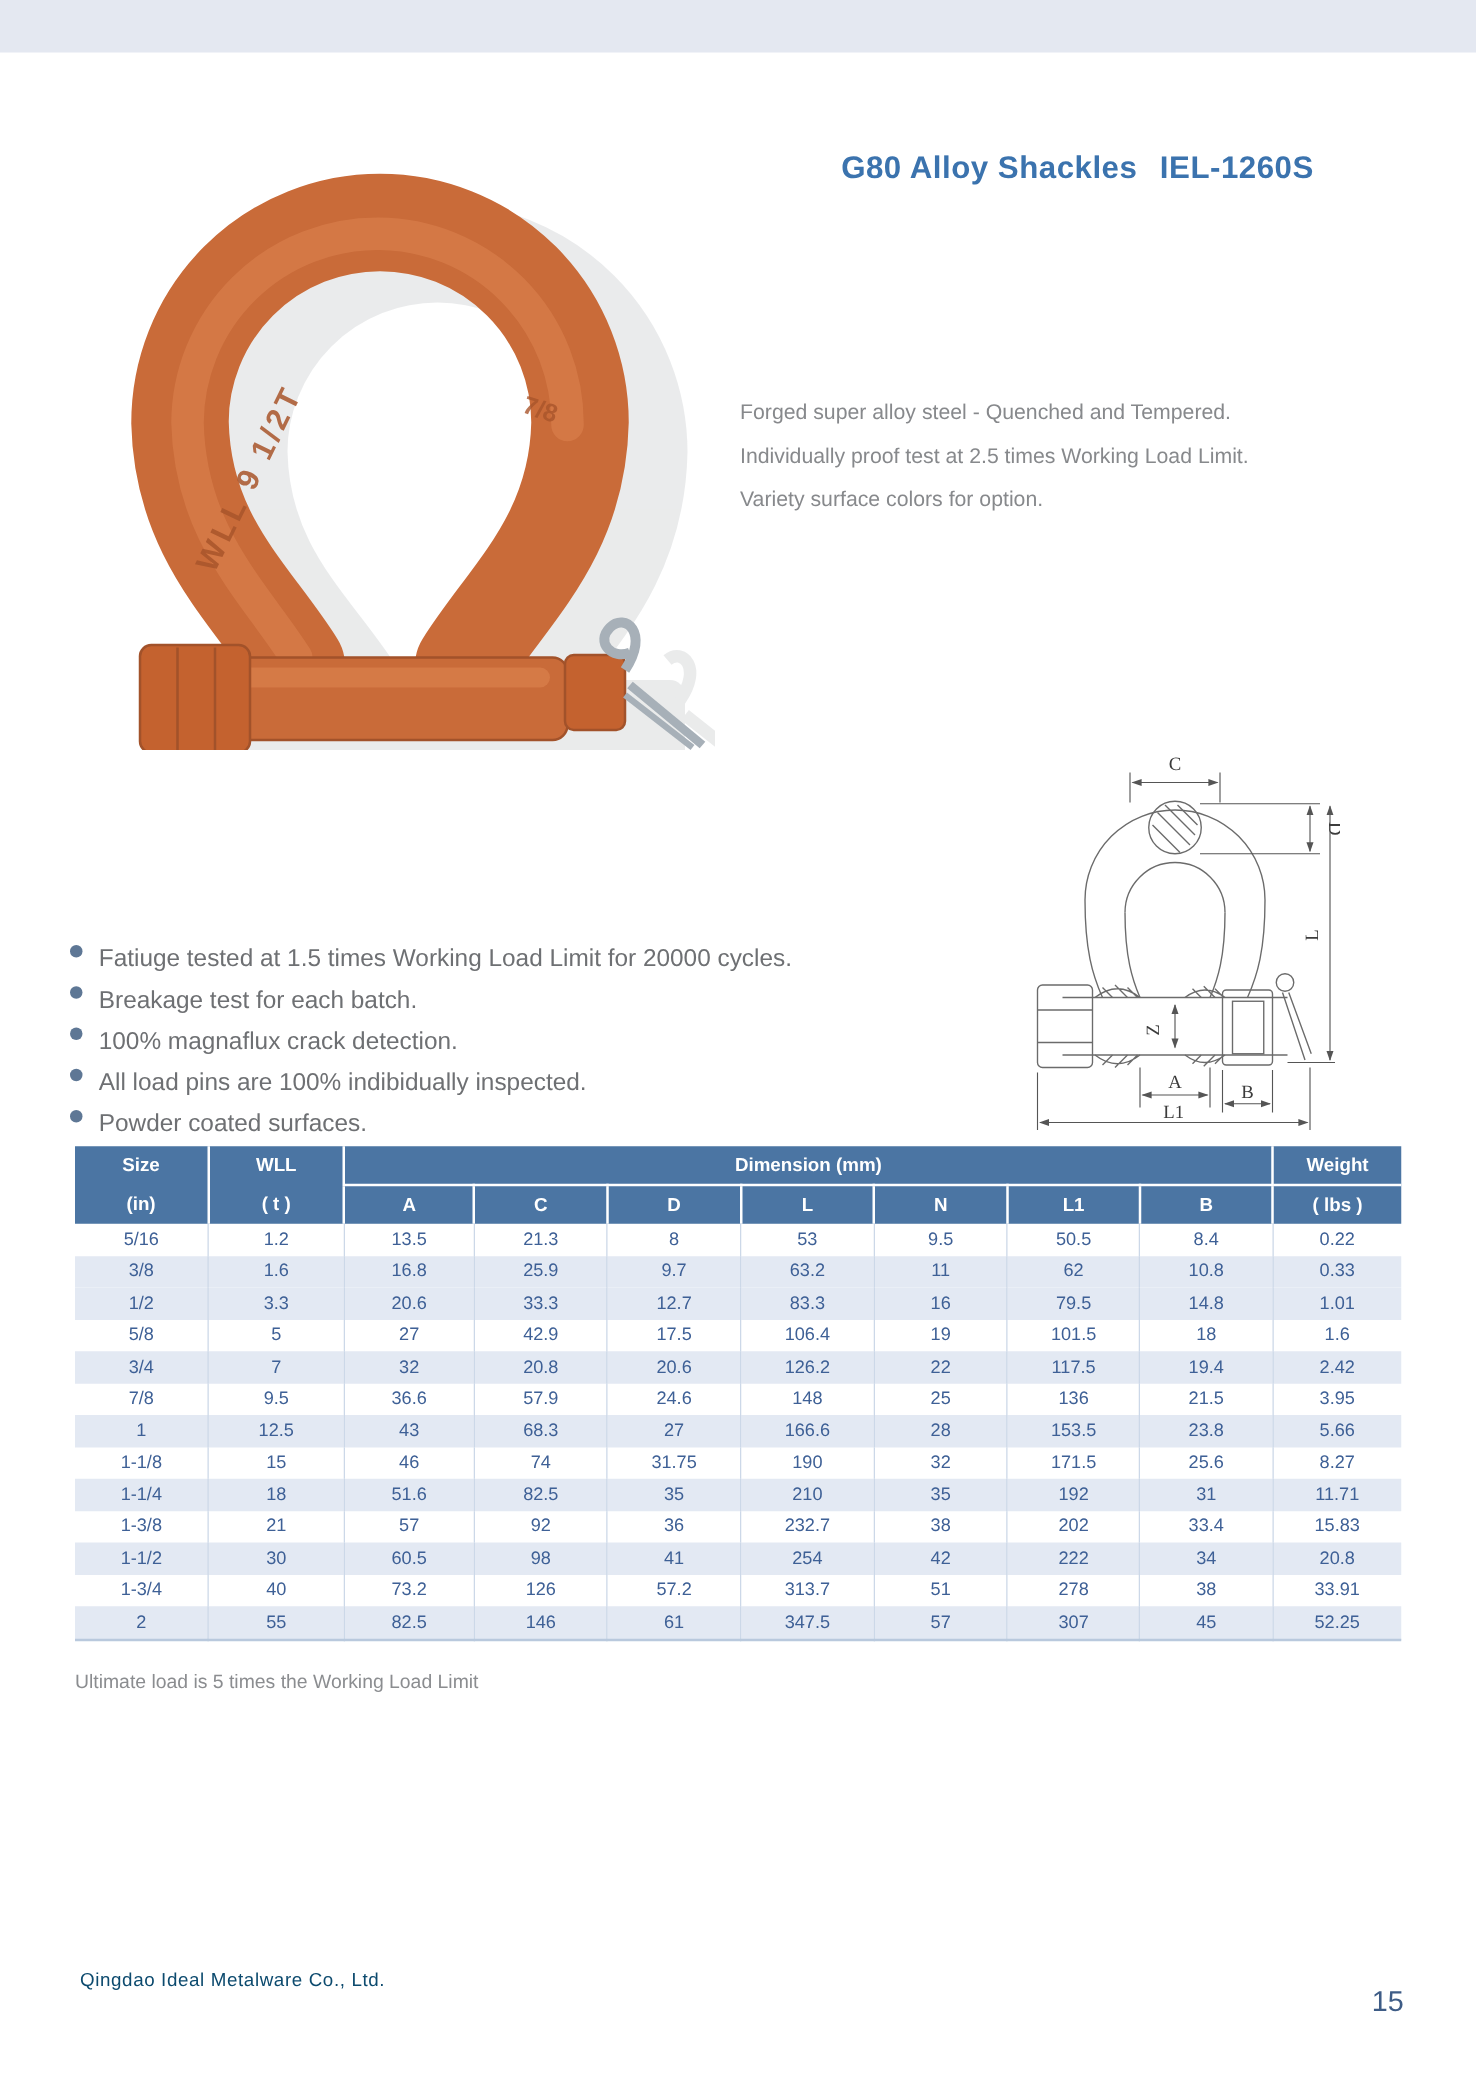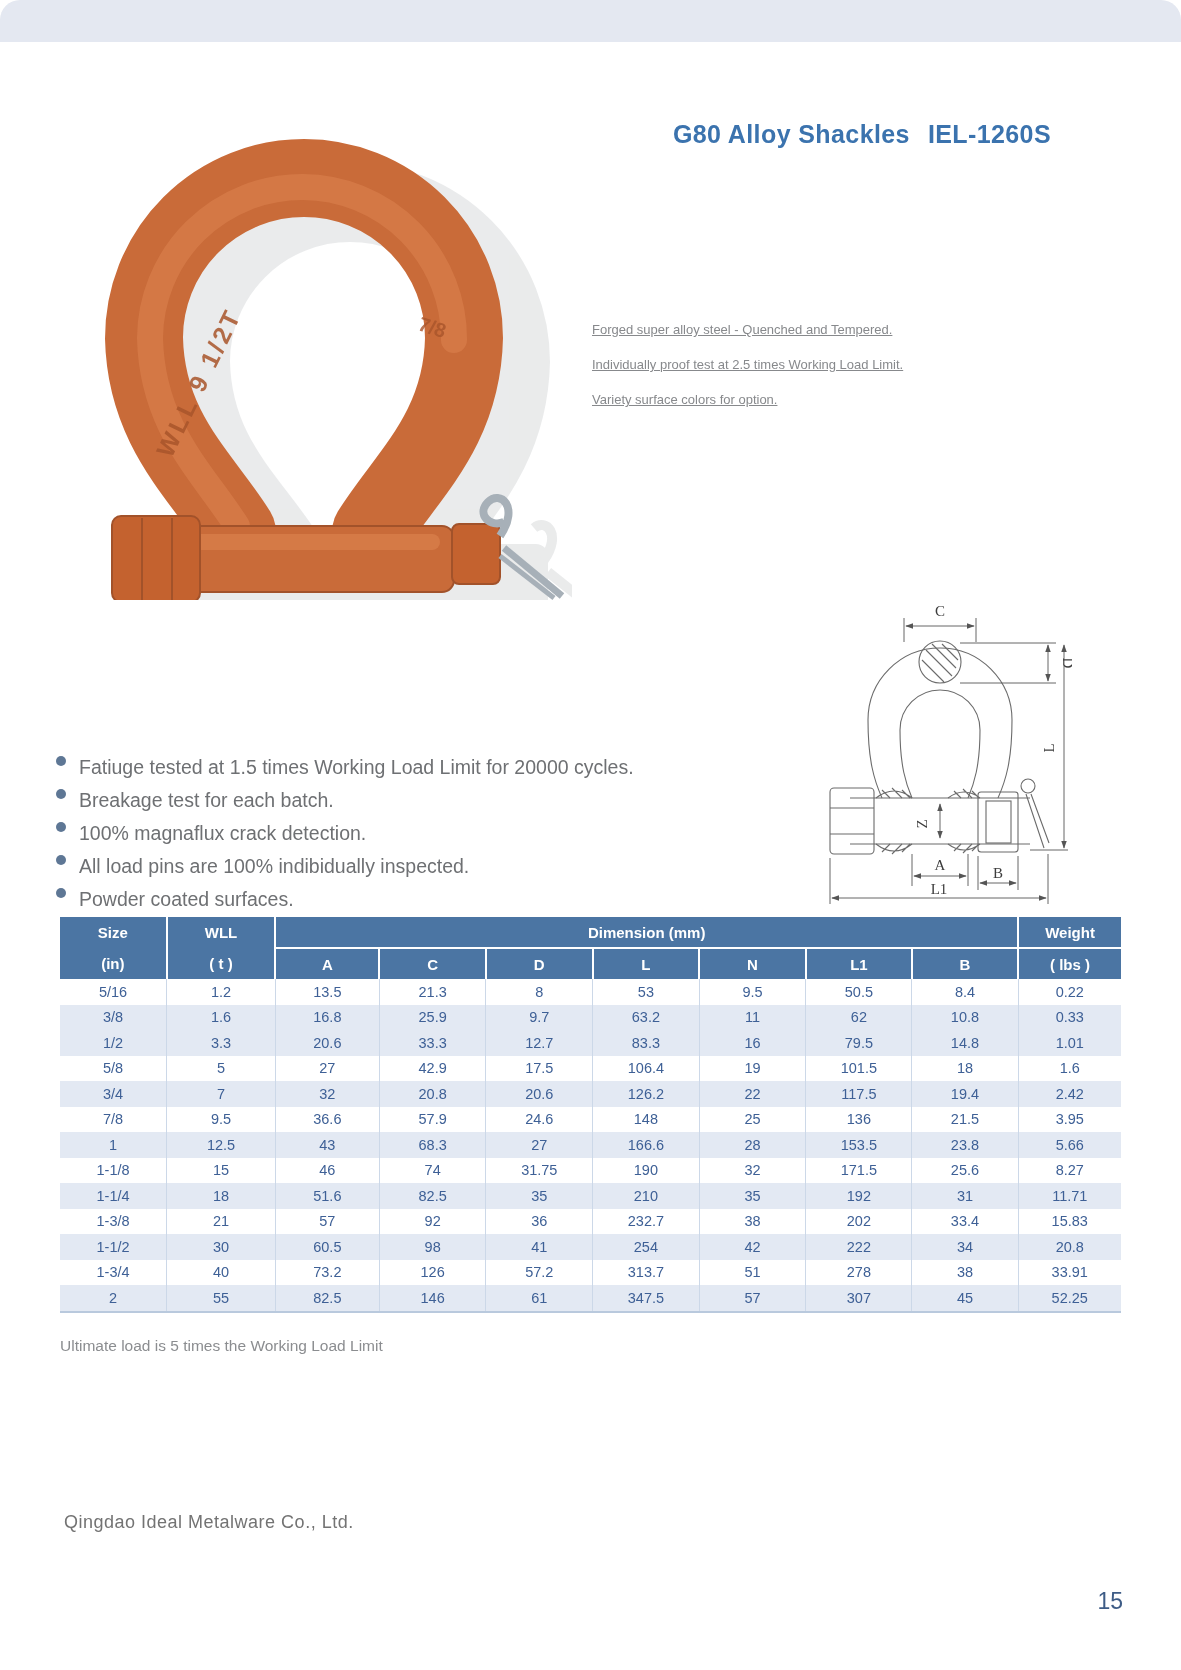--- a/index.html
+++ b/index.html
@@ -1,40 +1,40 @@
 <!DOCTYPE html>
 <html><head>
 <meta charset="utf-8">
 <style>
   html,body{margin:0;padding:0;background:#fff;}
   body{font-family:"Liberation Sans", sans-serif;}
-  #canvas{position:relative;width:1181px;height:1670px;background:#ffffff;overflow:hidden;margin:0 auto;border-radius:20px;}
+  #canvas{position:relative;width:1181px;height:1670px;background:#ffffff;overflow:hidden;margin:0 auto;}
   .topband{position:absolute;left:0;top:0;width:1181px;height:42px;background:#e4e8f1;}
   .title{position:absolute;top:120px;right:130px;font-size:25px;font-weight:bold;color:#3b73ae;letter-spacing:.4px;white-space:nowrap;}
   .title .model{margin-left:18px;}
   .photo{position:absolute;left:62px;top:128px;width:510px;height:472px;}
-  .desc{position:absolute;left:592px;top:312px;width:480px;font-size:13px;line-height:35px;color:#87898c;text-decoration:underline;}
+  .desc{position:absolute;left:592px;top:312px;width:480px;font-size:17px;line-height:35px;color:#87898c;}
   .diagram{position:absolute;left:820px;top:598px;width:252px;height:312px;}
   .features{position:absolute;left:56px;top:756px;list-style:none;margin:0;padding:0;}
   .features li{display:flex;align-items:flex-start;height:33px;font-size:19.5px;color:#6e7073;}
   .dot{width:10px;height:10px;border-radius:50%;background:#5e7795;margin-right:13px;flex:0 0 auto;}
   .spec{position:absolute;left:60px;top:917px;width:1061px;border-collapse:collapse;table-layout:fixed;}
   .spec th{background:#4b75a3;color:#ffffff;font-size:15px;font-weight:bold;height:30px;border:2px solid #ffffff;padding:0;text-align:center;margin-top:20px;}
   .spec thead tr:first-child th{border-top:none;}
   .spec thead tr:last-child th{border-bottom:none;}
   .spec th:first-child{border-left:none;}
   .spec th:last-child{border-right:none;}
   .spec th.merge-top{border-bottom:none;}
   .spec th.merge-bot{border-top:none;}
   .spec td{height:25.5px;padding:0;text-align:center;font-size:14.5px;color:#3e6096;border-right:1px solid #ccd8e8;}
   .spec td:last-child{border-right:none;}
   .spec tbody tr.stripe{background:#e3e9f3;}
   .spec tbody{border-bottom:2px solid #b9c9dd;}
   .note{position:absolute;left:60px;top:1337px;font-size:15.5px;color:#8b8d90;}
-  .footer-company{position:absolute;left:64px;top:1512px;font-size:18px;color:#737373;letter-spacing:.5px;}
+  .footer-company{position:absolute;left:64px;top:1576px;font-size:15px;color:#0c4a6e;letter-spacing:.5px;}
   .page-num{position:absolute;right:58px;top:1588px;font-size:23px;color:#3e5c86;}
   .dim-label{font-family:"Liberation Serif", serif;font-size:15px;fill:#3c3c3c;}
 </style>
 </head>
 <body>
 
 <div id="canvas">
 
   <div class="topband"></div>
 

